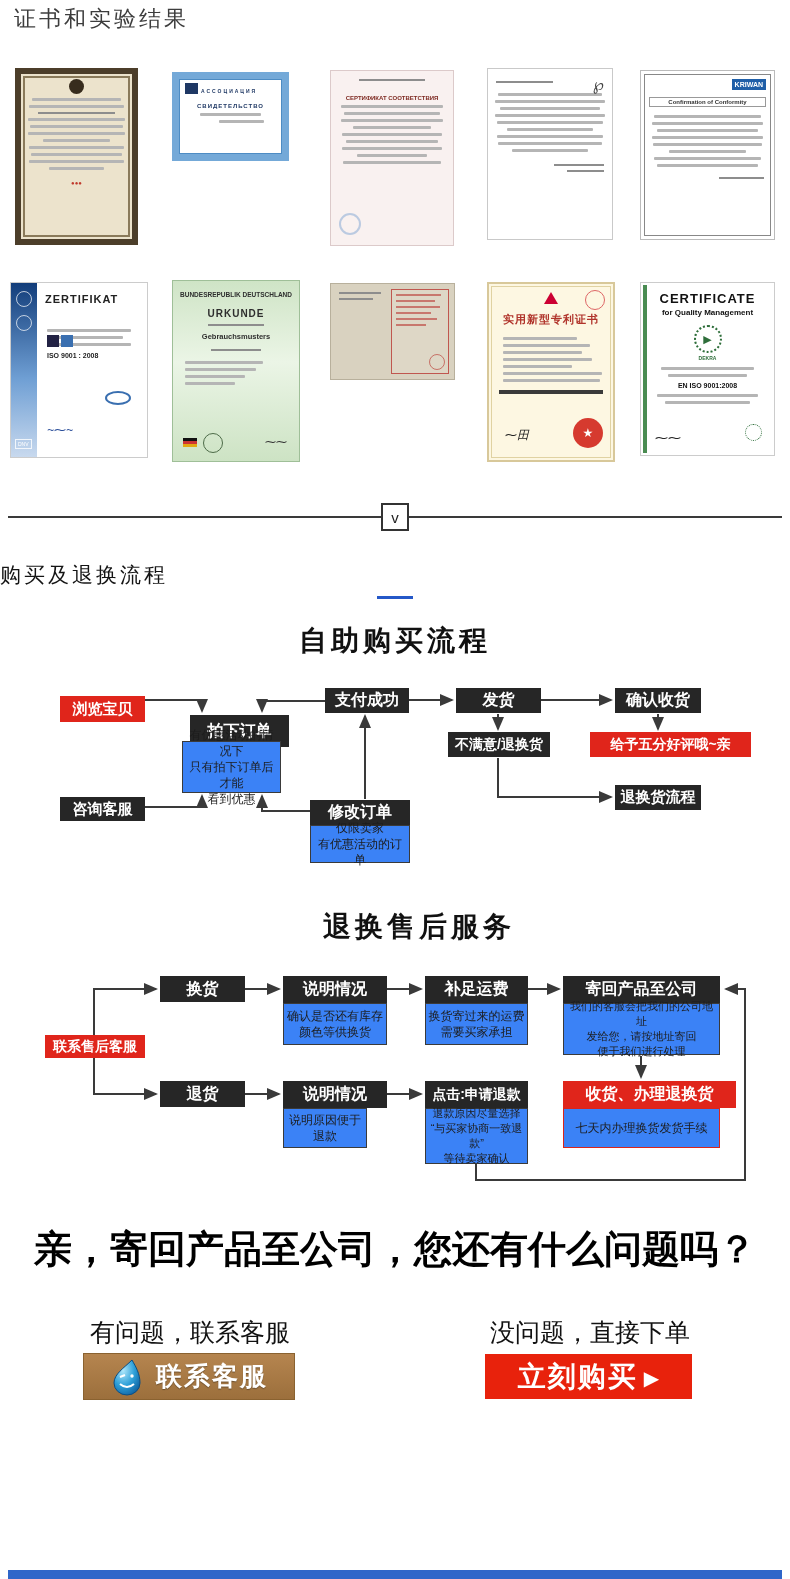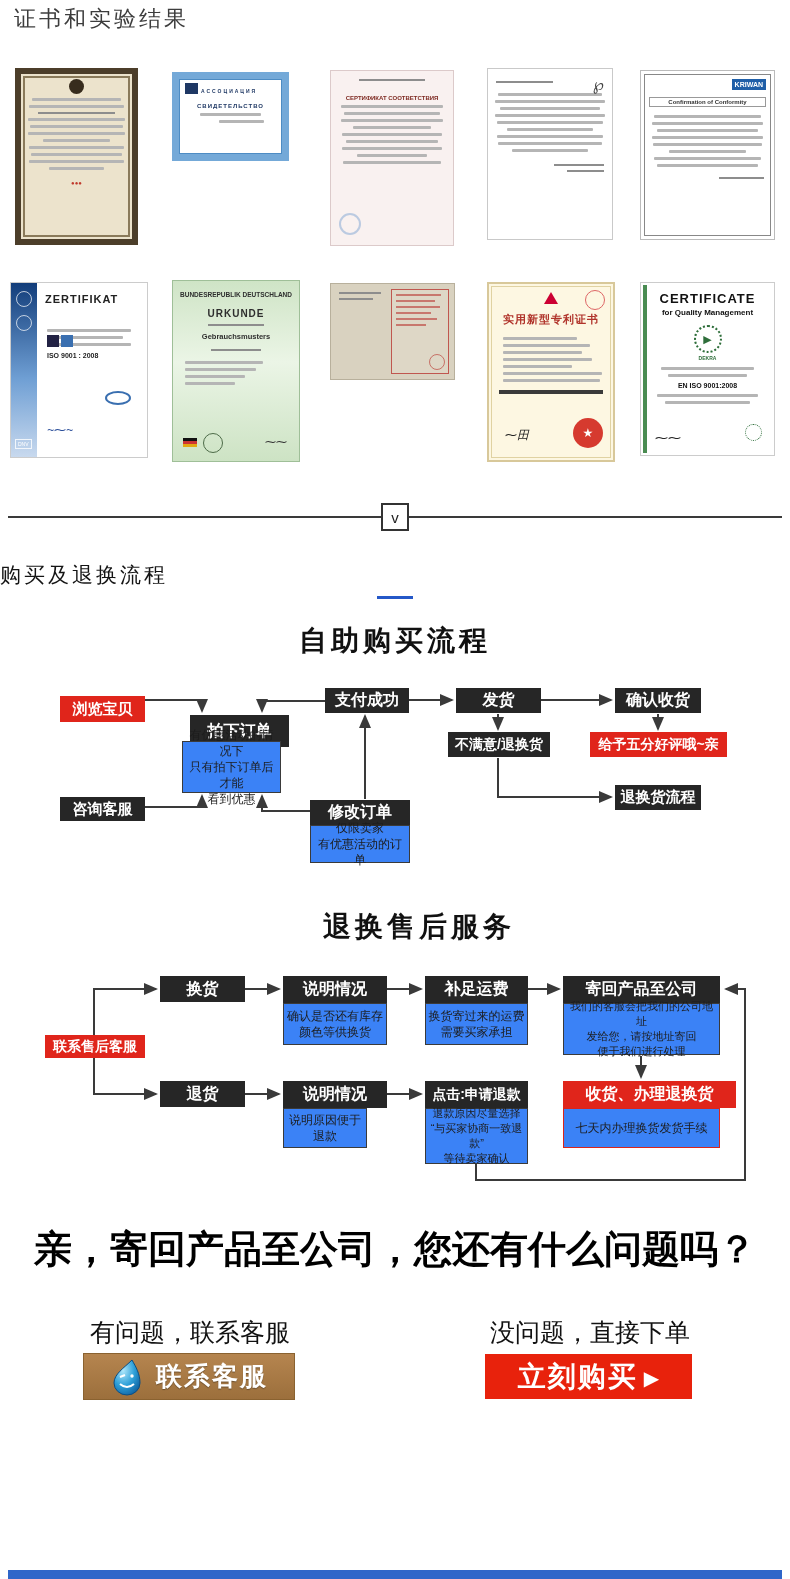--- a/index.html
+++ b/index.html
@@ -300,21 +300,21 @@
     <div class="fb red" style="left:60px;top:8px;width:85px;height:26px;font-size:15px;margin-top:8px;">浏览宝贝</div>
     <div class="fb" style="left:190px;top:35px;width:99px;height:32px;">拍下订单</div>
     <div class="fn" style="left:182px;top:61px;width:99px;height:52px;">有优惠活动的情况下
 只有拍下订单后才能
 看到优惠</div>
     <div class="fb" style="left:60px;top:117px;width:85px;height:24px;font-size:15px;">咨询客服</div>
     <div class="fb" style="left:325px;top:8px;width:84px;height:25px;">支付成功</div>
     <div class="fb" style="left:456px;top:8px;width:85px;height:25px;">发货</div>
     <div class="fb" style="left:615px;top:8px;width:86px;height:25px;">确认收货</div>
     <div class="fb" style="left:448px;top:52px;width:102px;height:25px;font-size:14px;">不满意/退换货</div>
-    <div class="fb red" style="left:590px;top:52px;width:137px;height:25px;font-size:14px;">给予五分好评哦~亲</div>
+    <div class="fb red" style="left:590px;top:52px;width:161px;height:25px;font-size:14px;">给予五分好评哦~亲</div>
     <div class="fb" style="left:615px;top:105px;width:86px;height:25px;font-size:15px;">退换货流程</div>
     <div class="fb" style="left:310px;top:120px;width:100px;height:25px;">修改订单</div>
     <div class="fn" style="left:310px;top:145px;width:100px;height:38px;">仅限卖家
 有优惠活动的订单</div>
   </div>
 
   <div class="abs sub-title" style="top:908px;padding-left:48px;">退换售后服务</div>
 
   <div class="flow" style="top:970px;height:215px;">
     <svg width="790" height="215">

